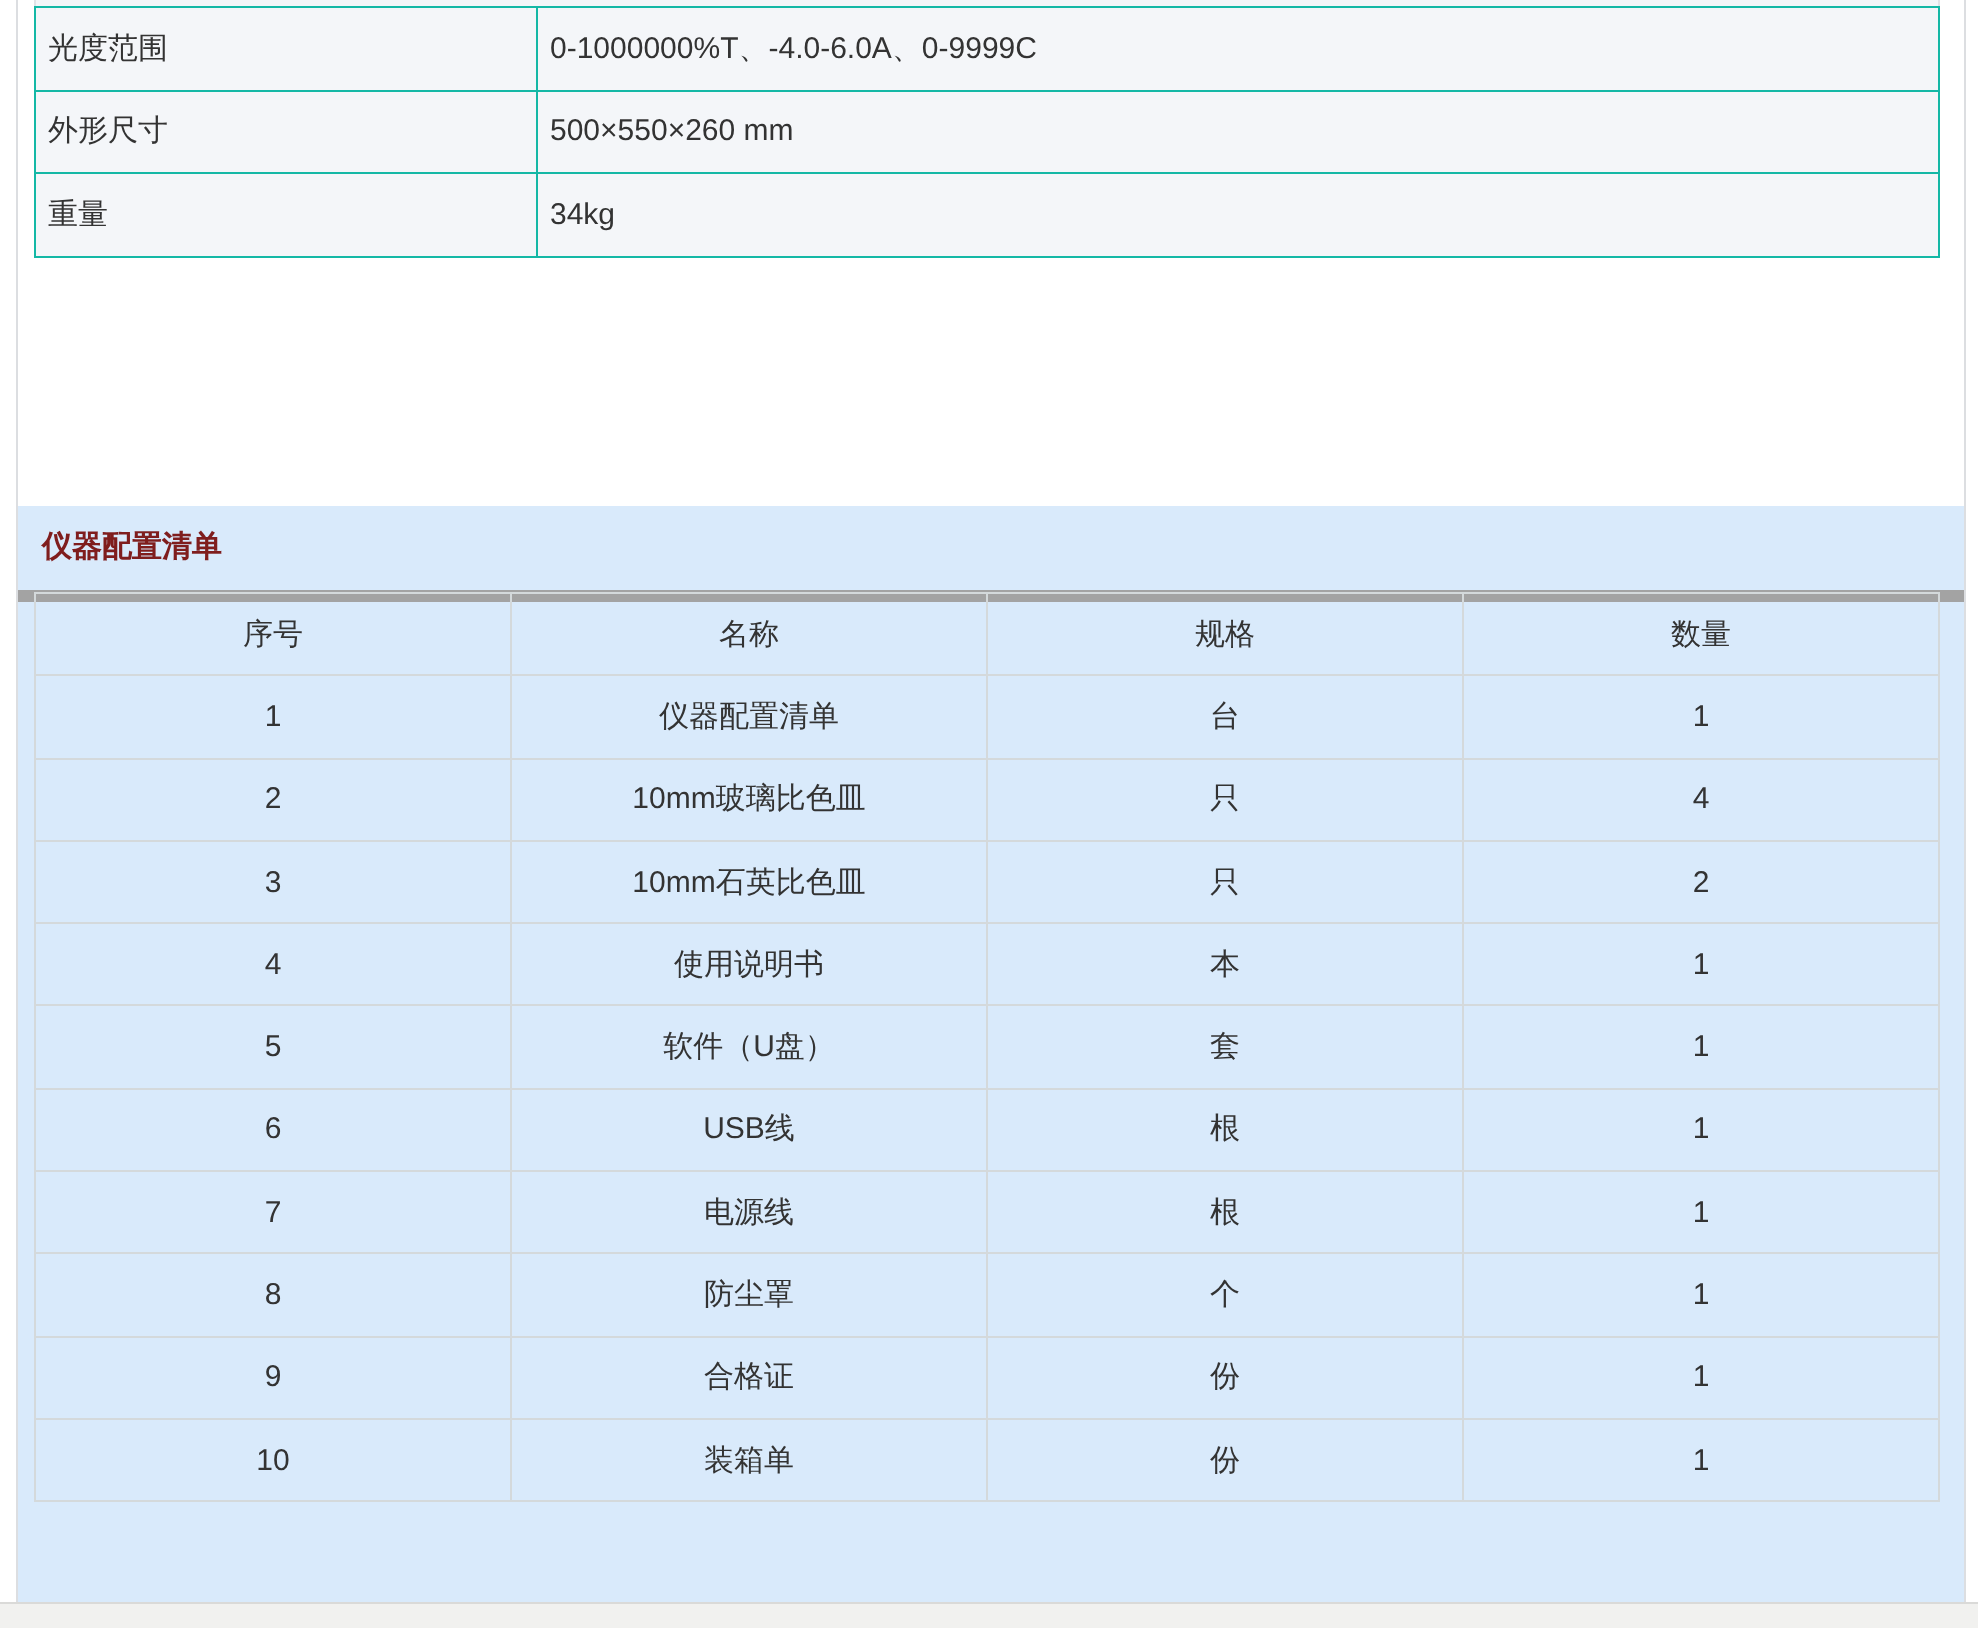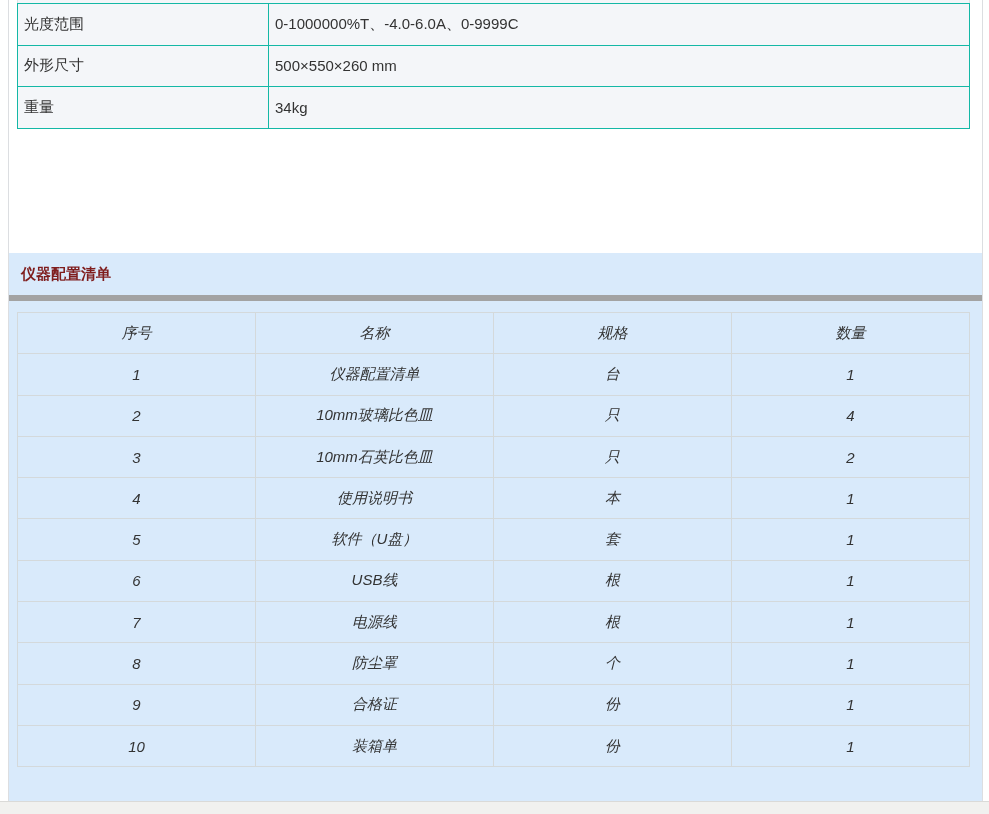--- a/index.html
+++ b/index.html
@@ -33,21 +33,21 @@
   .blue-section {
     position:absolute; left:0; top:253px; width:973px; height:548px;
     background:#d9eafb;
   }
   .blue-title {
     height:42px; line-height:42px; padding-left:12px;
     font-weight:bold; font-size:15px; color:#7f1d1d;
     border-bottom:6px solid #a3a3a3;
   }
   .config-table {
-    position:absolute; left:8px; top:59px; width:953px;font-style:italic;
+    position:absolute; left:8px; top:43px; width:953px;
   }
   .config-table th, .config-table td {
     border:1px solid #d4d9db; text-align:center; vertical-align:middle;
     height:40.3px; padding:0 6px; font-weight:normal; font-size:15px;
     overflow:hidden; white-space:nowrap;
   }
   .bottom-strip {
     position:absolute; left:0; top:801px; width:989px; height:13px;
     box-sizing:border-box; background:#f1f1ef; border-top:1px solid #dadad8;
   }

